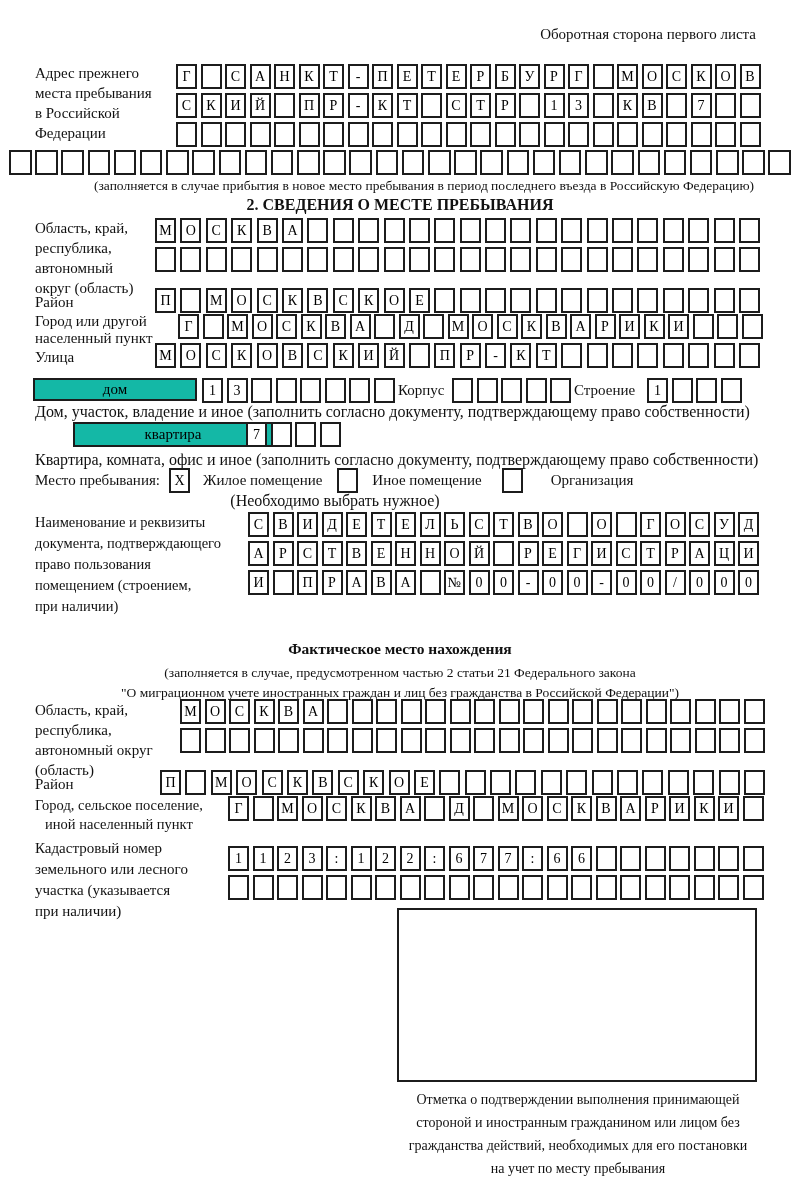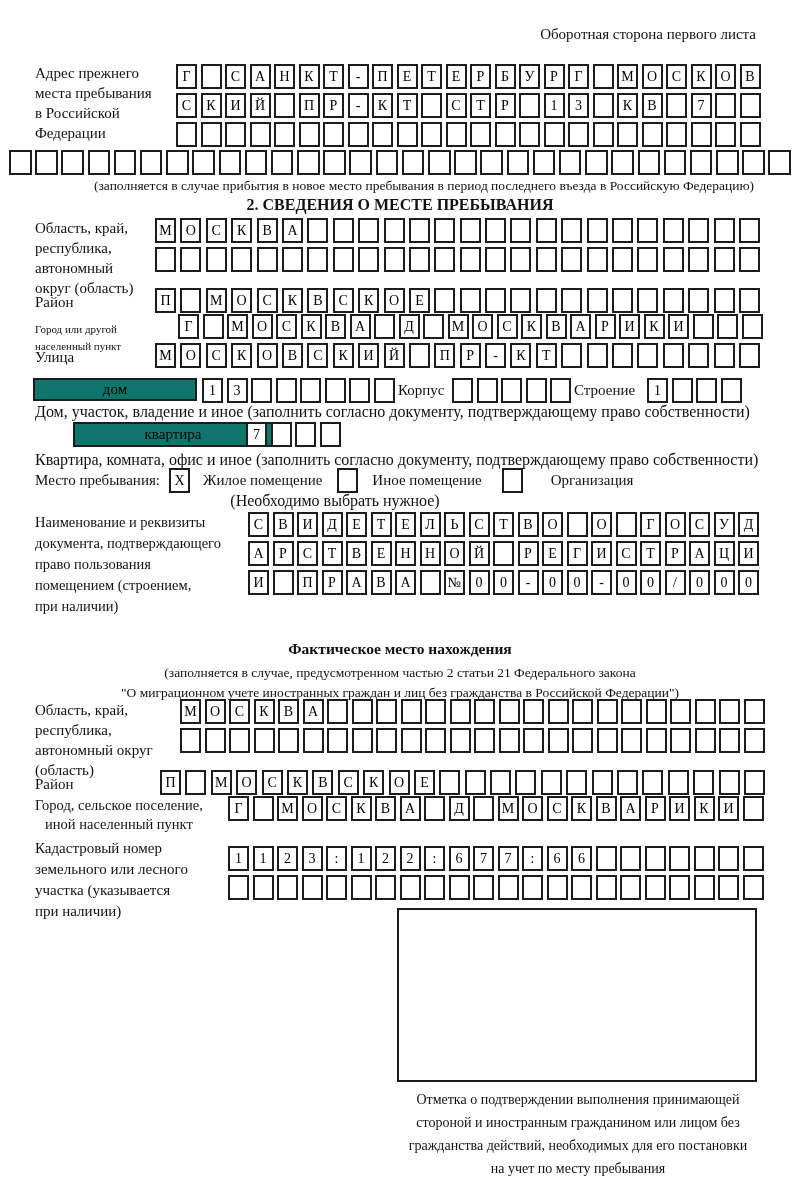--- a/index.html
+++ b/index.html
@@ -15,21 +15,21 @@
   .boxrow.gwide { gap:4.4px; }
   .boxrow.wide { gap:3.7px; }
   .cell {
     box-sizing:border-box; width:21px; height:25px; flex:0 0 auto;
     border:2px solid #1c1c1c; background:#fff;
     display:flex; align-items:center; justify-content:center;
     font-size:14px; line-height:1; color:#000;
   }
   .wide .cell { width:22.5px; }
   .bigbox {
-    box-sizing:border-box; border:2px solid #1c1c1c; background:#0f766e;
+    box-sizing:border-box; border:2px solid #1c1c1c; background:#14b8a6;
     display:flex; align-items:center; justify-content:center;
     font-size:15px; color:#000;
   }
   .caption { font-size:16px; white-space:nowrap; }
   .center { text-align:center; width:800px; left:0; }
   .note { font-size:13.5px; }
   .title { font-weight:bold; font-size:16px; }
   .title2 { font-weight:bold; font-size:15.5px; }
   .mesto-row { display:flex; align-items:center; font-size:15px; }
   .mesto-row .cell { margin:0; }
@@ -247,21 +247,21 @@
       <span class="cell"></span>
       <span class="cell"></span>
       <span class="cell"></span>
       <span class="cell"></span>
       <span class="cell"></span>
       <span class="cell"></span>
       <span class="cell"></span>
       <span class="cell"></span>
     </div>
 
-  <div class="abs lbl lines lh17" style="left:35px; top:321px; font-size:11px;">
+  <div class="abs lbl lines lh17" style="left:35px; top:313px; font-size:15px;">
       <div>Город или другой</div>
       <div>населенный пункт</div>
     </div>
   <div class="abs boxrow" style="left:178px; top:314px;">
       <span class="cell">Г</span>
       <span class="cell"></span>
       <span class="cell">М</span>
       <span class="cell">О</span>
       <span class="cell">С</span>
       <span class="cell">К</span>

